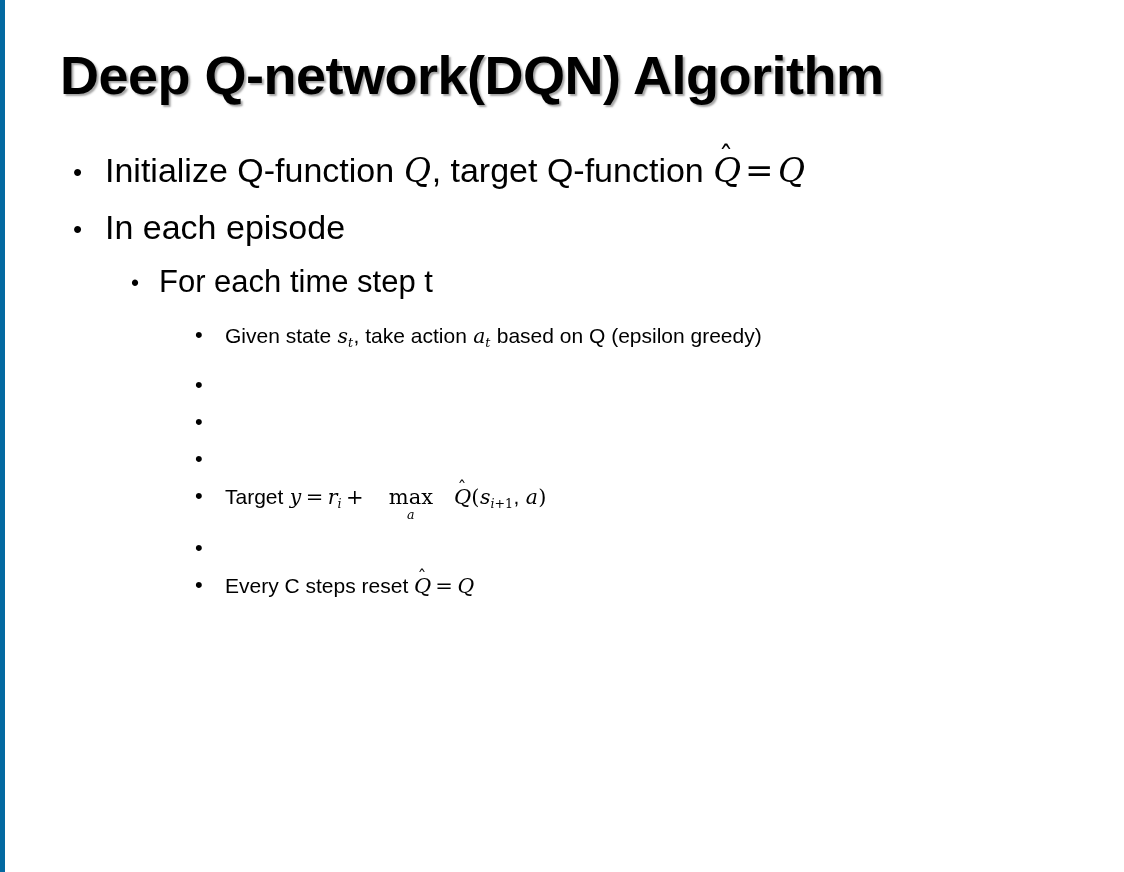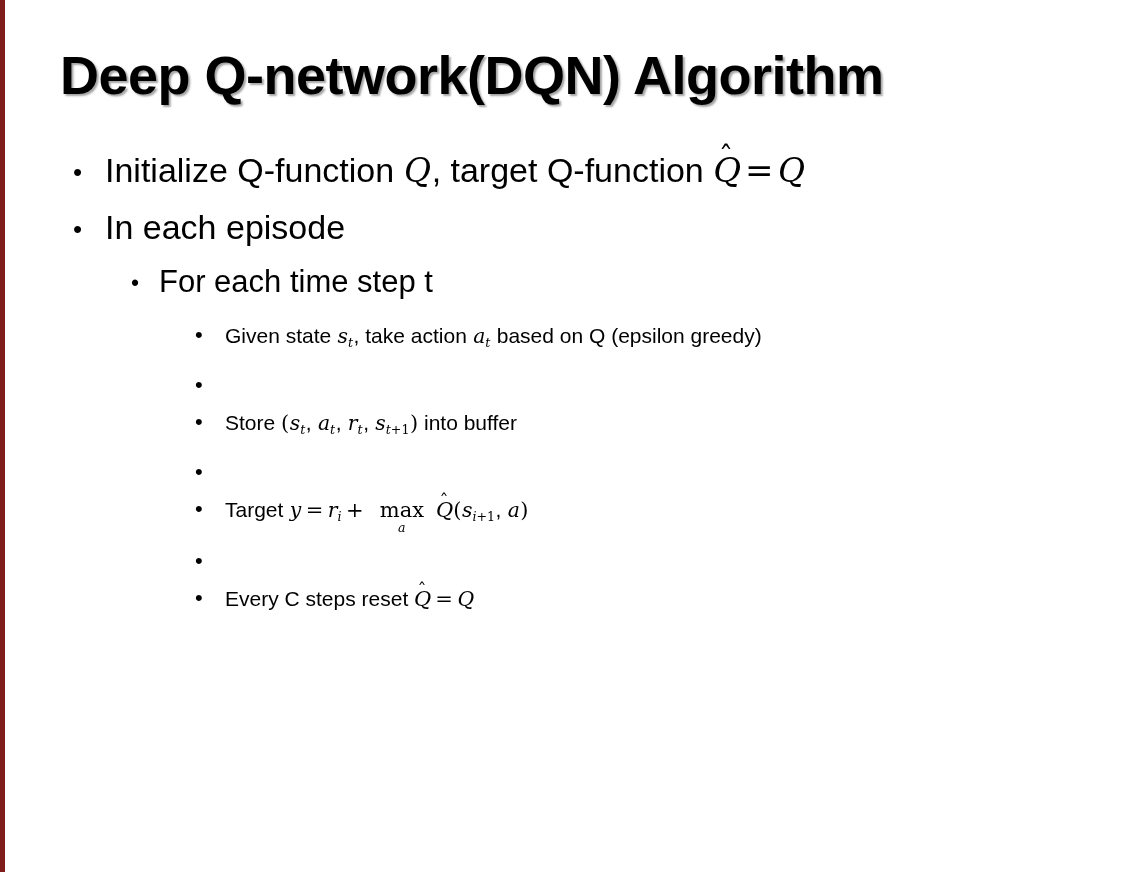--- a/index.html
+++ b/index.html
@@ -12,21 +12,21 @@
     background: #ffffff;
     font-family: "Liberation Sans", sans-serif;
     overflow: hidden;
   }
   .slide {
     position: relative;
     width: 1124px;
     height: 872px;
     background: #ffffff;
     box-sizing: border-box;
-    border-left: 5px solid #7f1d1d;
+    border-left: 5px solid #0369a1;
     overflow: hidden;
   }
 
   
   .slide-title {
     position: absolute;
     left: 55px;
     top: 44px;
     font-size: 54px;
     font-weight: bold;
@@ -146,21 +146,21 @@
     font-size: 0.85em;
     font-family: "DejaVu Serif", "Liberation Serif", serif;
   }
   
   .oplimits {
     display: inline-flex;
     flex-direction: column;
     align-items: center;
     vertical-align: baseline;
     line-height: 1;
-    margin: 0 12px;
+    margin: 0 21px;
     position: relative;
     top: 0;
   }
   .oplimits .op {
     font-family: "DejaVu Serif", "Liberation Serif", serif;
     font-style: normal;
     font-size: 1em;
   }
   .oplimits .lim {
     font-family: "DejaVu Serif", "Liberation Serif", serif;
@@ -191,21 +191,20 @@
       </div>
       <div class="bullet-row lvl3">
         <span class="bullet-mark">•</span>
         <span class="bullet-text">Given state <span class="mi">s<sub class="msub">t</sub></span>, take action <span class="mi">a<sub class="msub">t</sub></span> based on Q (epsilon greedy)</span>
       </div>
       <div class="bullet-row lvl3">
         <span class="bullet-mark">•</span>
       </div>
       <div class="bullet-row lvl3">
         <span class="bullet-mark">•</span>
-        <span class="bullet-text">Store <span class="paren">(</span><span class="mi">s<sub class="msub">t</sub></span>, <span class="mi">a<sub class="msub">t</sub></span>, <span class="mi">r<sub class="msub">t</sub></span>, <span class="mi">s<sub class="msub">t<span class="up">+</span><span class="up">1</span></sub></span><span class="paren">)</span> into buffer</span>
       </div>
       <div class="bullet-row lvl3">
         <span class="bullet-mark">•</span>
       </div>
       <div class="bullet-row lvl3">
         <span class="bullet-mark">•</span>
         <span class="bullet-text">Target <span class="mi">y</span><span class="mo">=</span><span class="mi">r<sub class="msub">i</sub></span><span class="mo">+</span><span class="oplimits">
             <span class="op">max</span>
             <span class="lim">a</span>
           </span><span class="hatbox"><span class="hat">ˆ</span>Q</span><span class="paren">(</span><span class="mi">s<sub class="msub">i<span class="up">+</span><span class="up">1</span></sub></span>, <span class="mi">a</span><span class="paren">)</span></span>

